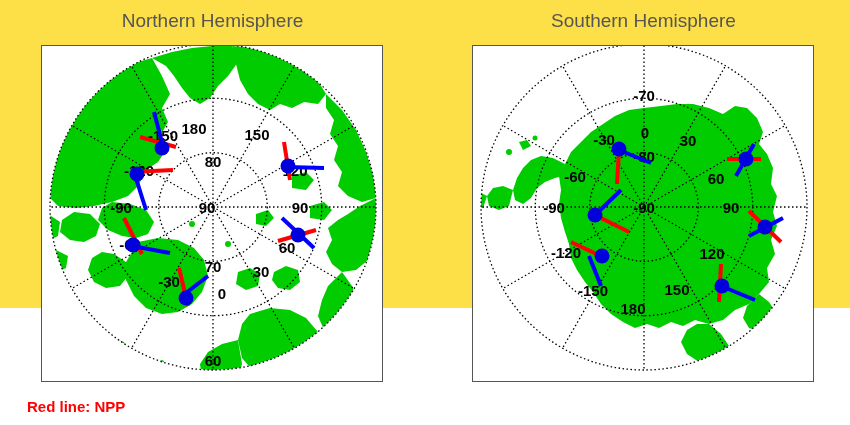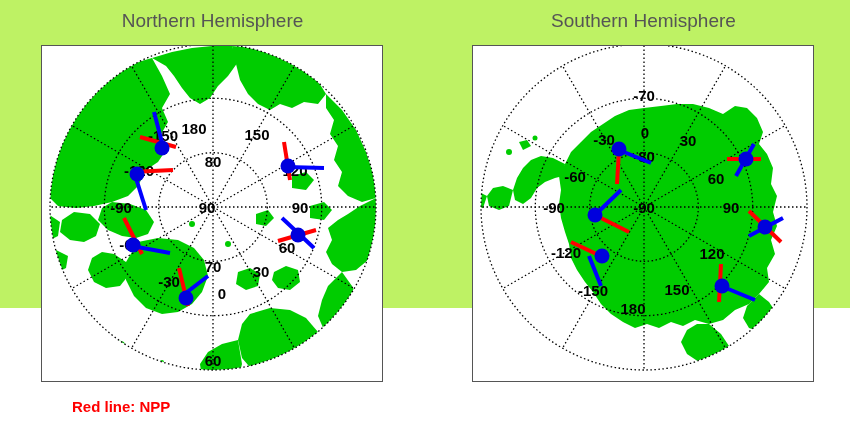--- a/index.html
+++ b/index.html
@@ -11,21 +11,21 @@
     width: 850px;
     height: 425px;
     overflow: hidden;
     font-family: "Liberation Sans", sans-serif;
     position: relative;
   }
   #page {
     position: relative;
     width: 850px;
     height: 308px;
-    background: #bef264;
+    background: #fde047;
   }
   .panel {
     position: absolute;
     top: 0;
     width: 425px;
     height: 425px;
   }
   .panel-north { left: 0; }
   .panel-south { left: 431px; }
 
@@ -64,21 +64,20 @@
   .footer-label {
     position: absolute;
     font-size: 15px;
     font-weight: bold;
     font-family: "Liberation Sans", sans-serif;
     white-space: nowrap;
   }
   #legend-npp {
     left: 27px;
     top: 398px;
-    margin-left: 45px;
   }
   #legend-terra {
     left: 253px;
     top: 398px;
   }
 </style>
 </head>
 <body>
 
 <div id="page">

